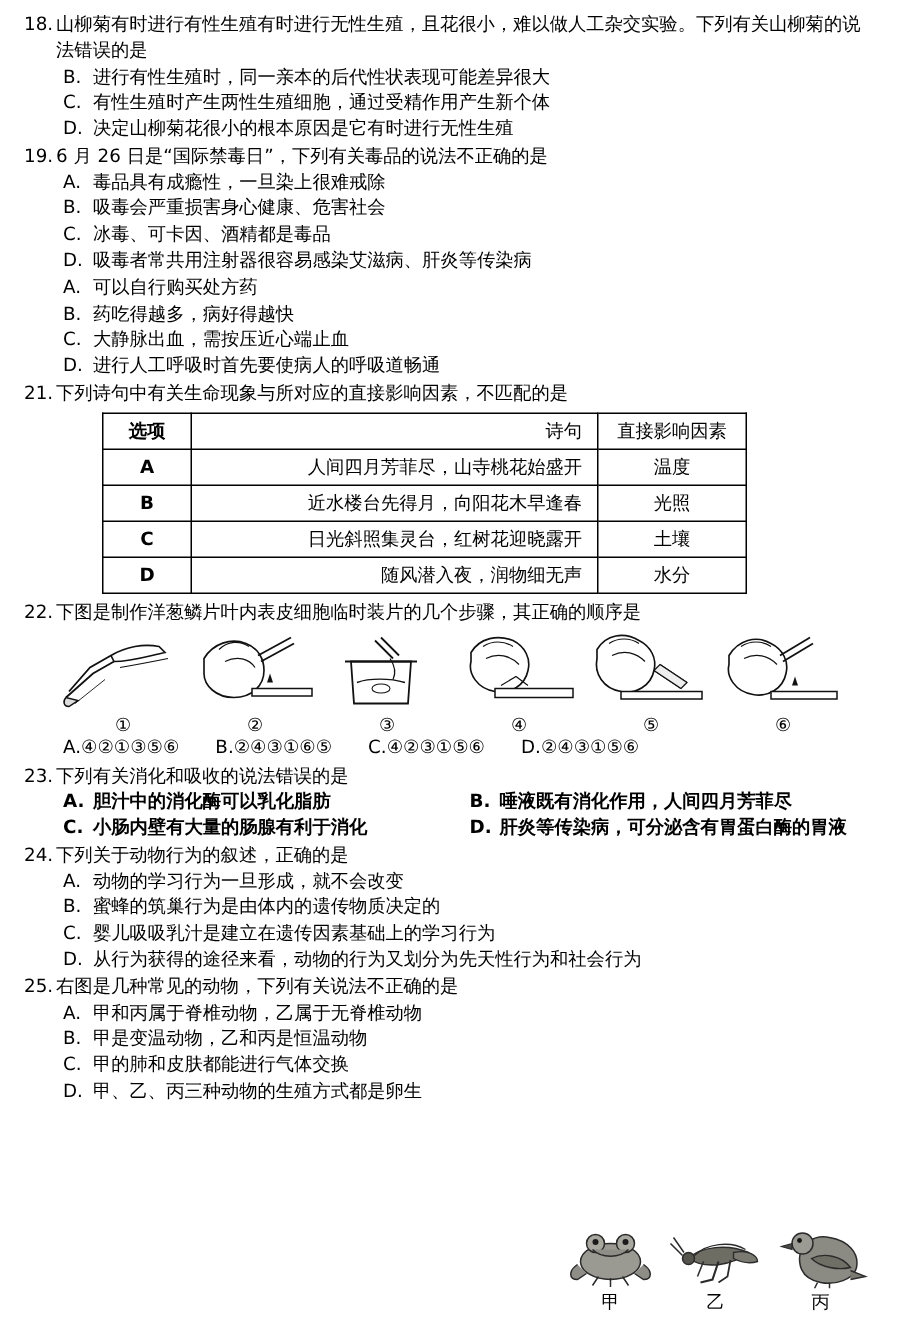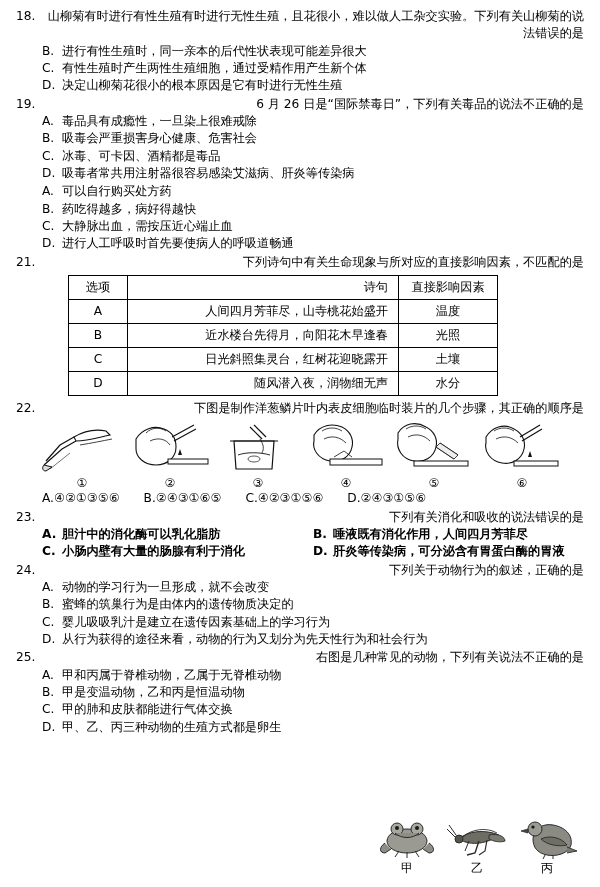--- a/index.html
+++ b/index.html
@@ -22,21 +22,20 @@
     padding: 8px 16px 0 16px;
     box-sizing: border-box;
   }
   .q {
     margin-bottom: 1px;
   }
   .q-head {
     display: flex;
     align-items: flex-start;
     line-height: 1.42;
-    text-align: right;
   }
   .q-num {
     white-space: nowrap;
     margin-right: 2px;
   }
   .q-stem {
     flex: 1;
     line-height: 1.42;
   }
   .opt {
@@ -79,20 +78,21 @@
     text-align: center;
     font-weight: normal;
   }
   table.ptable td.poem {
     width: 250px;
     text-align: right;
     padding: 3px 10px;
   }
   table.ptable td.optcol {
     width: 46px;
+    font-weight: bold;
   }
   table.ptable td.factor {
     width: 86px;
   }
   .figrow {
     display: flex;
     justify-content: space-between;
     align-items: flex-end;
     margin: 2px 20px 0 24px;
   }

